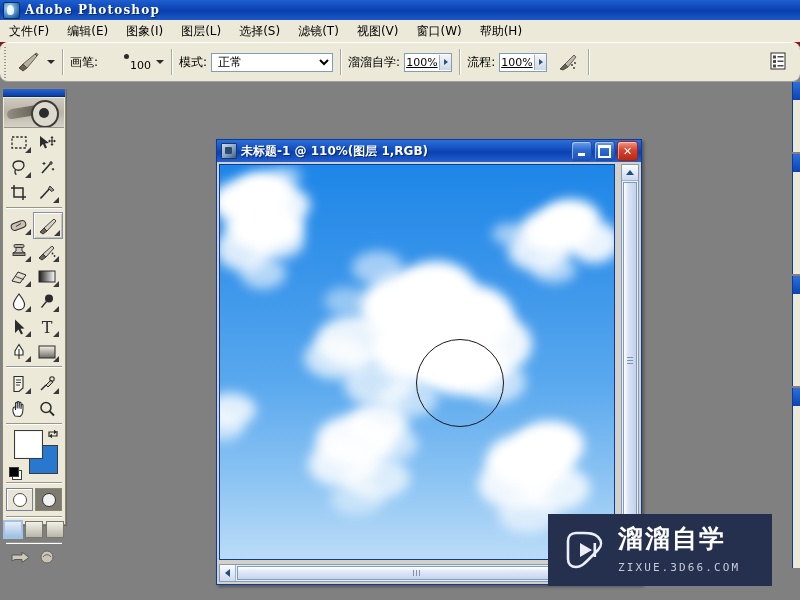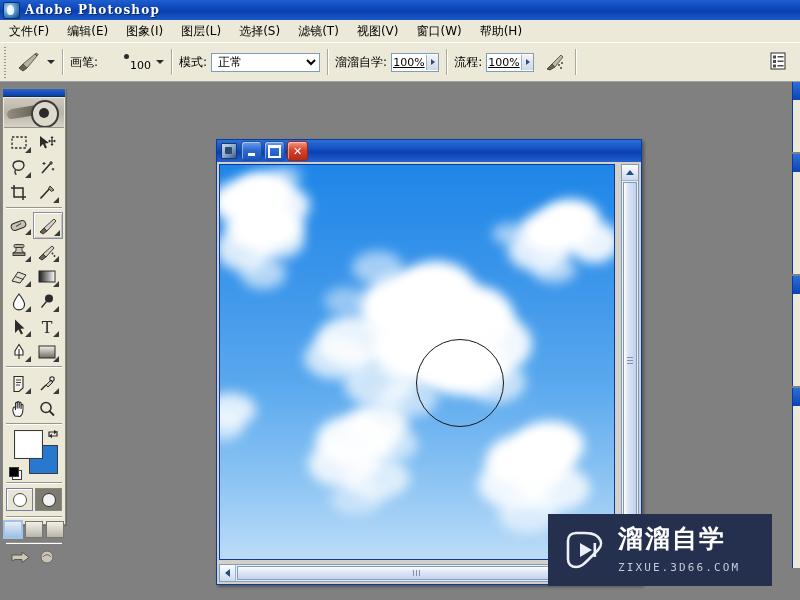--- a/index.html
+++ b/index.html
@@ -48,21 +48,21 @@
     font-family:"DejaVu Sans","Liberation Sans",sans-serif;
     cursor:default;white-space:nowrap;
   }
 
   
   #optionsbar{
     position:absolute;left:0;top:42px;width:800px;height:38px;
     background:#ece9d8;
     border-top:1px solid #ffffff;
     border-bottom:1px solid #a0a0a0;
-    display:flex;align-items:center;
+    display:flex;align-items:center;border-radius:8px;
   }
   .grip{
     width:8px;height:34px;margin-left:2px;margin-right:4px;flex:none;
     background-image:repeating-linear-gradient(180deg,#9a958a 0px,#9a958a 1px,transparent 1px,transparent 3px);
     background-size:2px 100%;background-repeat:no-repeat;background-position:2px 2px;
   }
   .opt-sep{width:1px;height:26px;background:#aca899;margin:0 7px;
            box-shadow:1px 0 0 #ffffff;flex:none;}
   .opt-label{font-size:12px;color:#000;font-family:"DejaVu Sans",sans-serif;white-space:nowrap;}
 
@@ -73,21 +73,21 @@
     width:0;height:0;border-left:4px solid transparent;border-right:4px solid transparent;
     border-top:4px solid #2a2a2a;margin-left:5px;flex:none;
   }
   .brush-size-box{display:flex;align-items:flex-end;margin-left:4px;flex:none;}
   .brush-dot-col{display:flex;flex-direction:column;align-items:center;line-height:1;}
   .brush-dot{width:5px;height:5px;border-radius:50%;background:#2b2b2b;margin-bottom:1px;}
   .brush-num{font-size:11px;color:#000;font-family:"DejaVu Sans",sans-serif;margin-left:28px;}
 
   select.ps-select{
     font-family:"DejaVu Sans",sans-serif;font-size:12px;
-    height:19px;width:109px;margin-left:4px;
+    height:19px;width:122px;margin-left:4px;
     border:1px solid #7f9db9;background:#ffffff;color:#000;
     padding:0 2px;
   }
   .spin-field{
     display:flex;align-items:center;margin-left:4px;
     border:1px solid #7f9db9;background:#ffffff;height:17px;flex:none;
   }
   .spin-field input{
     border:0;outline:0;width:32px;height:15px;font-size:11px;
     font-family:"DejaVu Sans",sans-serif;text-align:left;padding:0 1px;
@@ -660,20 +660,21 @@
   </div>
   <div class="dock-panel" style="height:180px">
     <div class="dp-title"></div>
     <div class="dp-body" style="height:162px"></div>
   </div>
 </div>
 
 <div id="doc-window">
   <div id="doc-titlebar">
     <div class="doc-icon"></div>
+    <span id="doc-title-text">未标题-1 @ 110%(图层  1,RGB)</span>
     <div class="win-btns">
       <div class="win-btn">
           <span class="min-bar"></span>
         </div>
       <div class="win-btn">
           <span class="max-box"></span>
         </div>
       <div class="win-btn close">
           <span class="gl">✕</span>
         </div>

